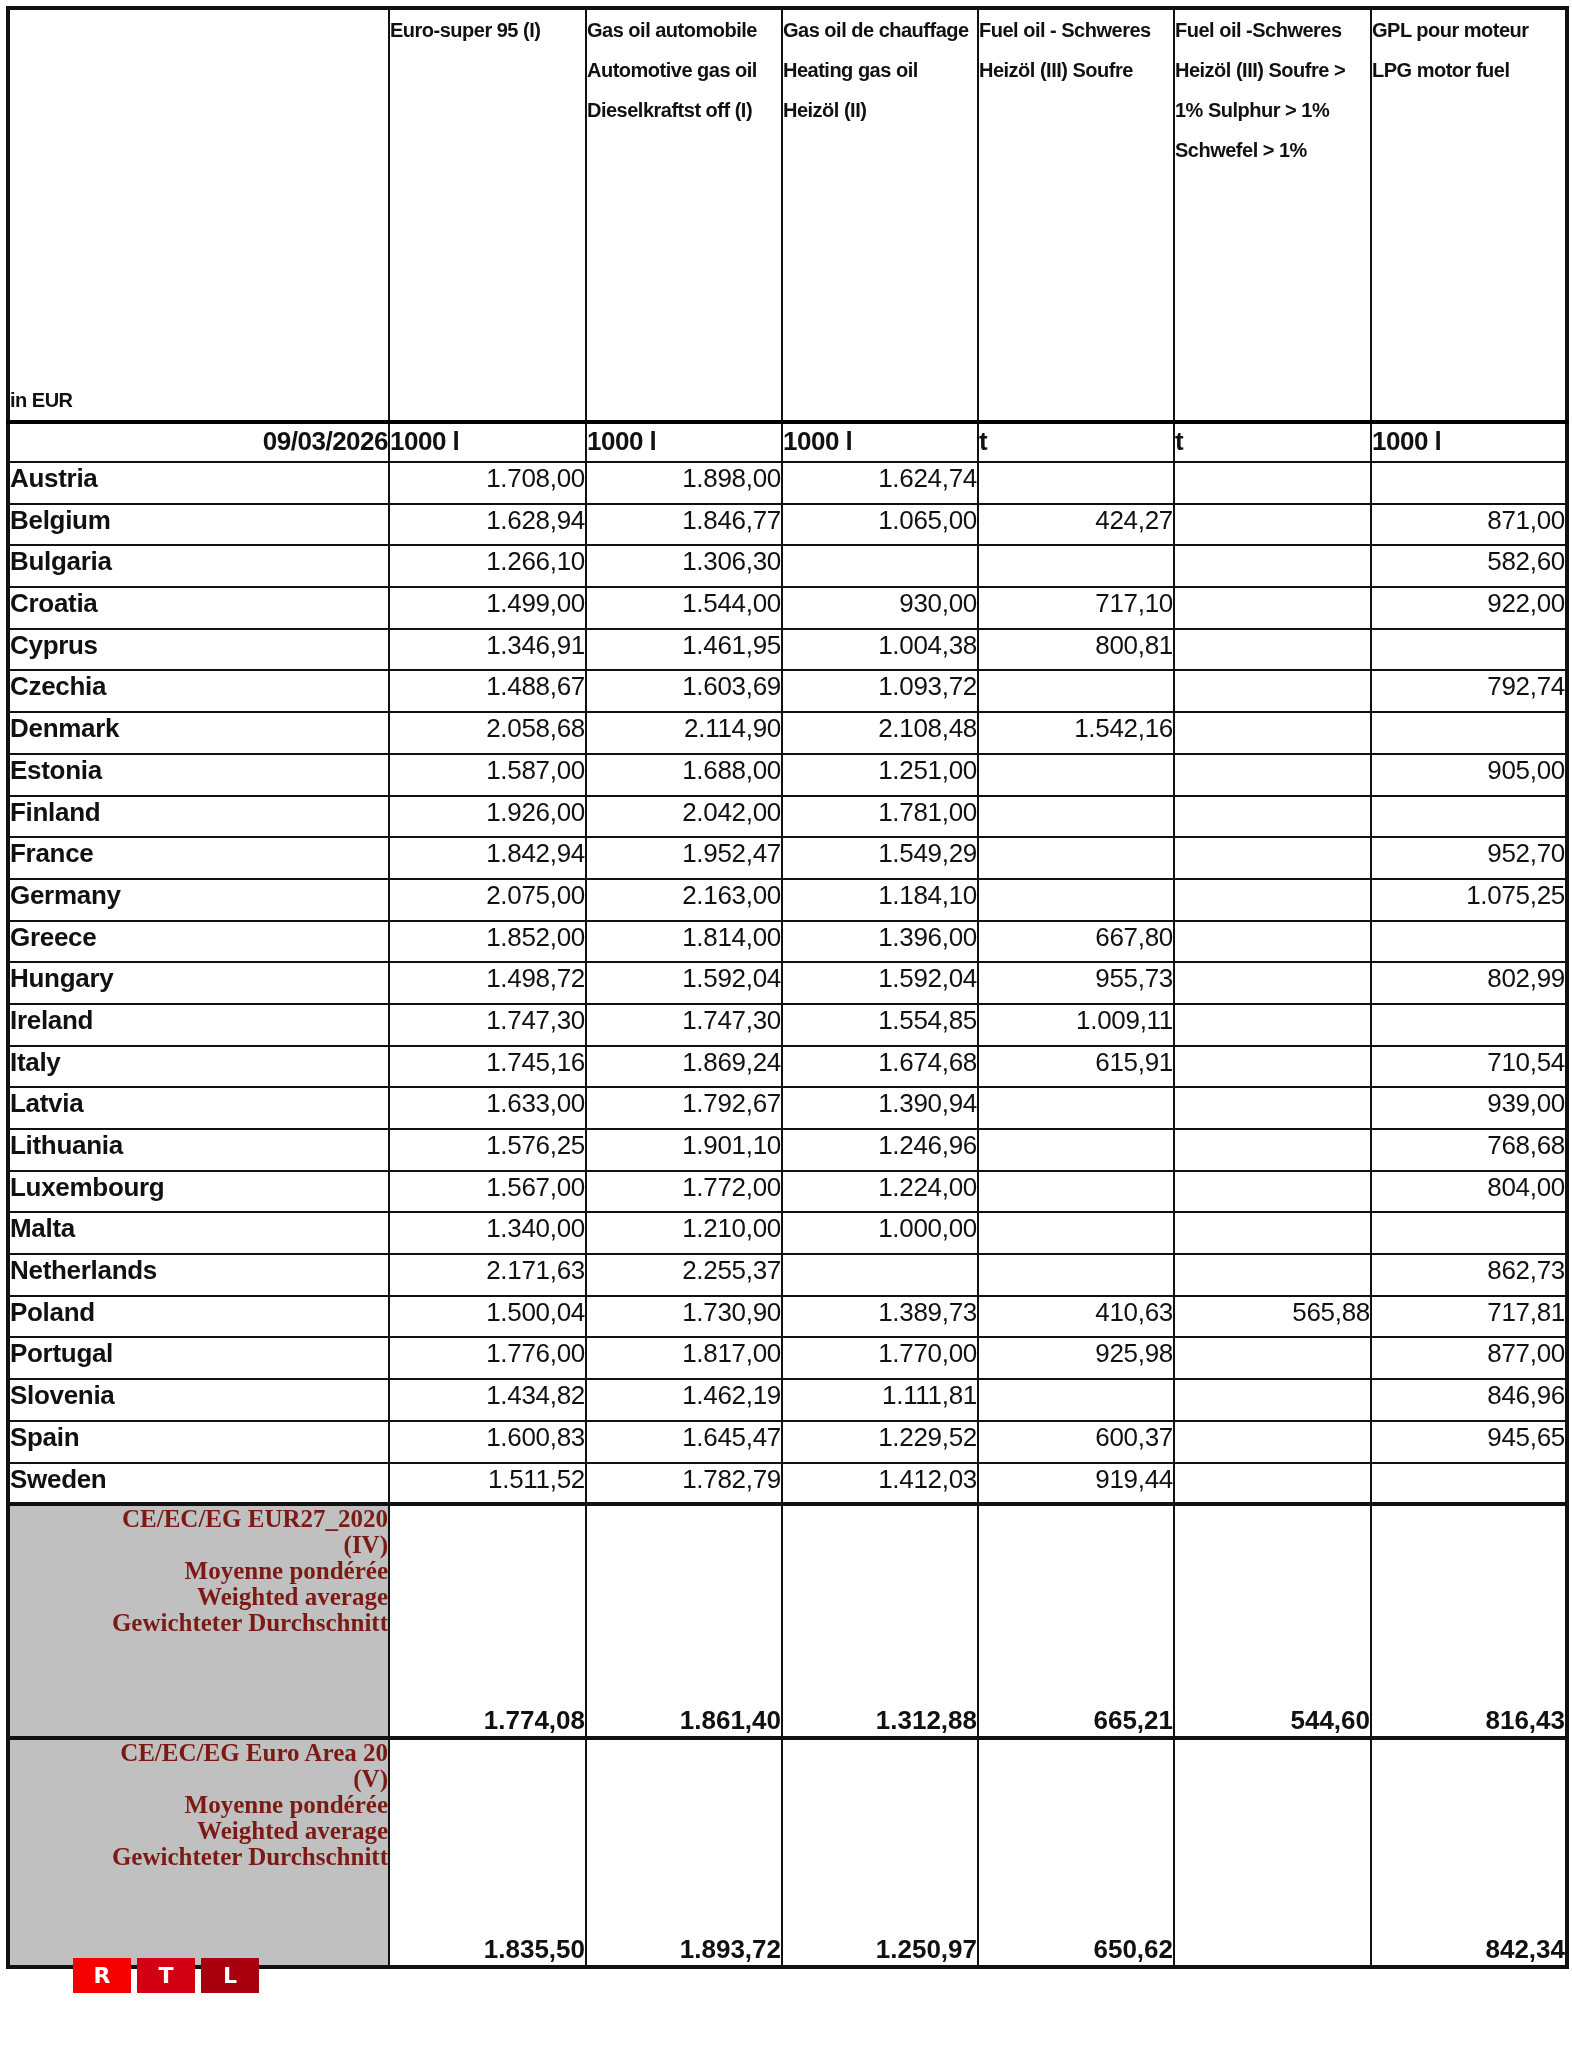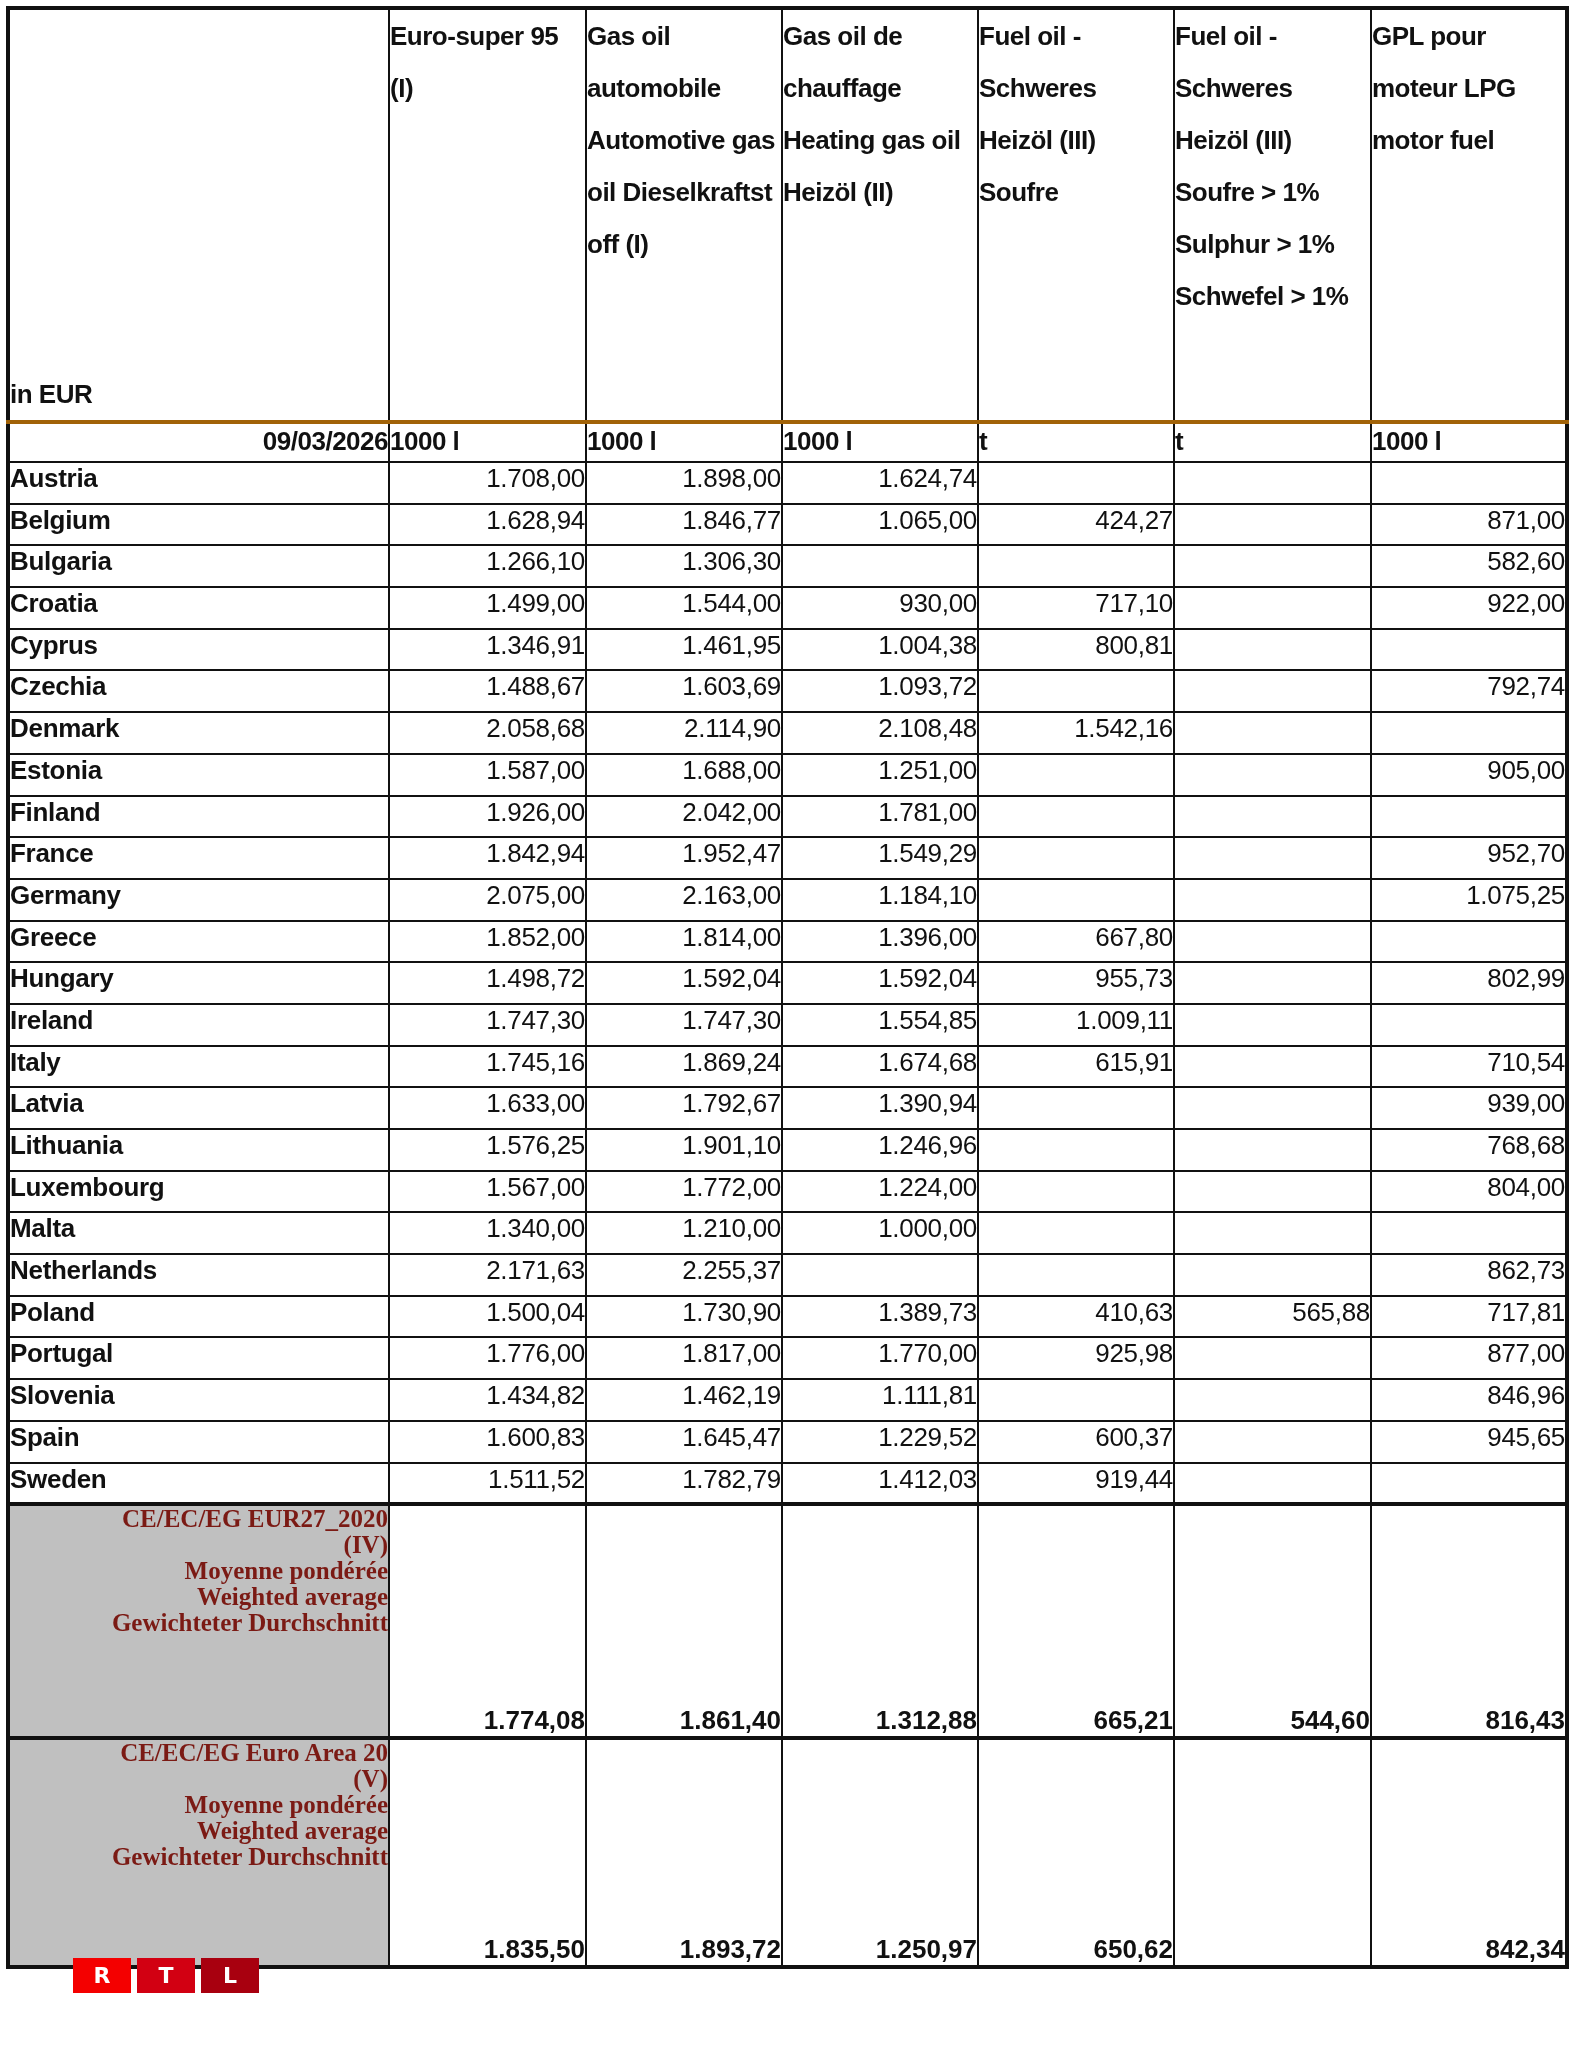--- a/index.html
+++ b/index.html
@@ -16,37 +16,37 @@
     padding: 0;
     overflow: hidden;
     box-sizing: border-box;
   }
   #sheet { border: 4px solid #111; }
   .hdr th {
     height: 414px;
     vertical-align: top;
     text-align: left;
     font-weight: bold;
-    font-size: 26px;
-    line-height: 52px;
+    font-size: 20px;
+    line-height: 40px;
     padding: 0 6px;
     letter-spacing: -0.5px;
   }
   .hdr th.corner { vertical-align: bottom; padding-bottom: 6px; }
   .units td {
     height: 40px;
     font-weight: bold;
     font-size: 26px;
     padding: 0 6px;
     vertical-align: top;
     line-height: 34px;
     letter-spacing: -0.5px;
   }
   .units td.date { text-align: right; }
-  .units { border-top: 4px solid #a16207; }
+  .units { border-top: 4px solid #000000; }
   .row td {
     height: 41.7px;
     font-size: 26px;
     line-height: 30px;
     vertical-align: top;
     padding: 0 12px 0 6px;
     letter-spacing: -0.3px;
   }
   .row td.country { font-weight: bold; padding-left: 6px; }
   .row td.num { text-align: right; }

